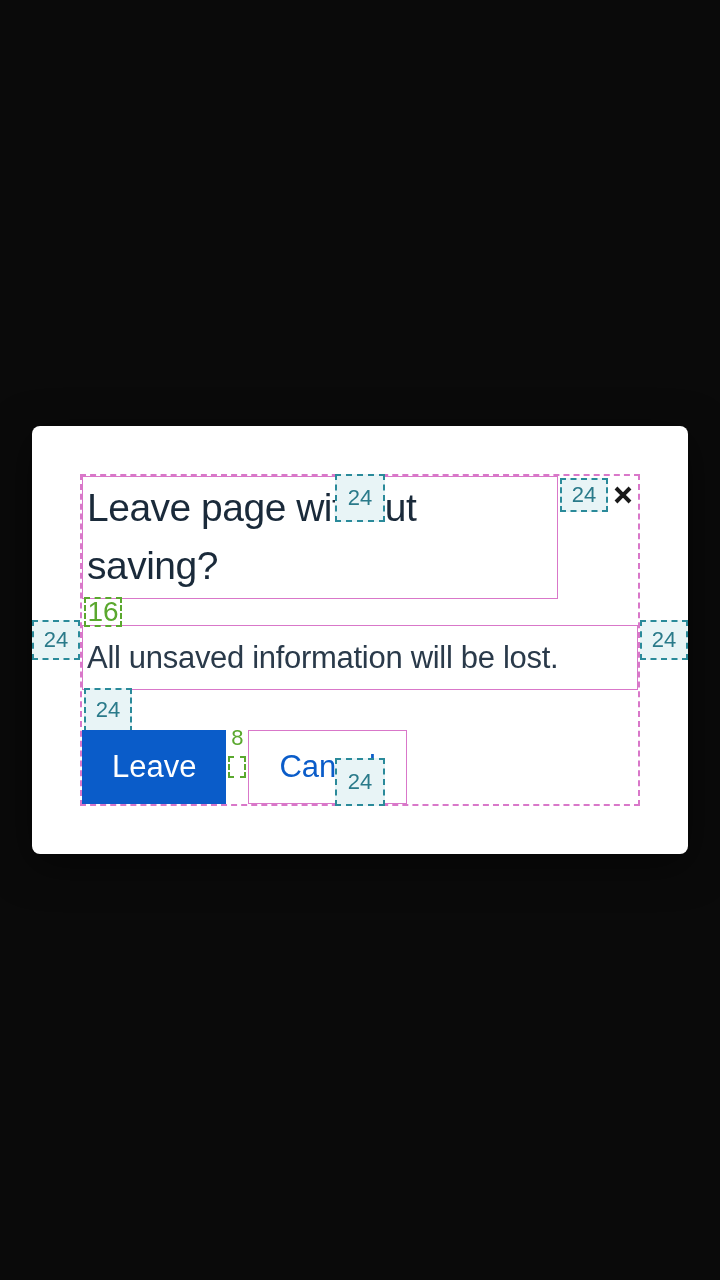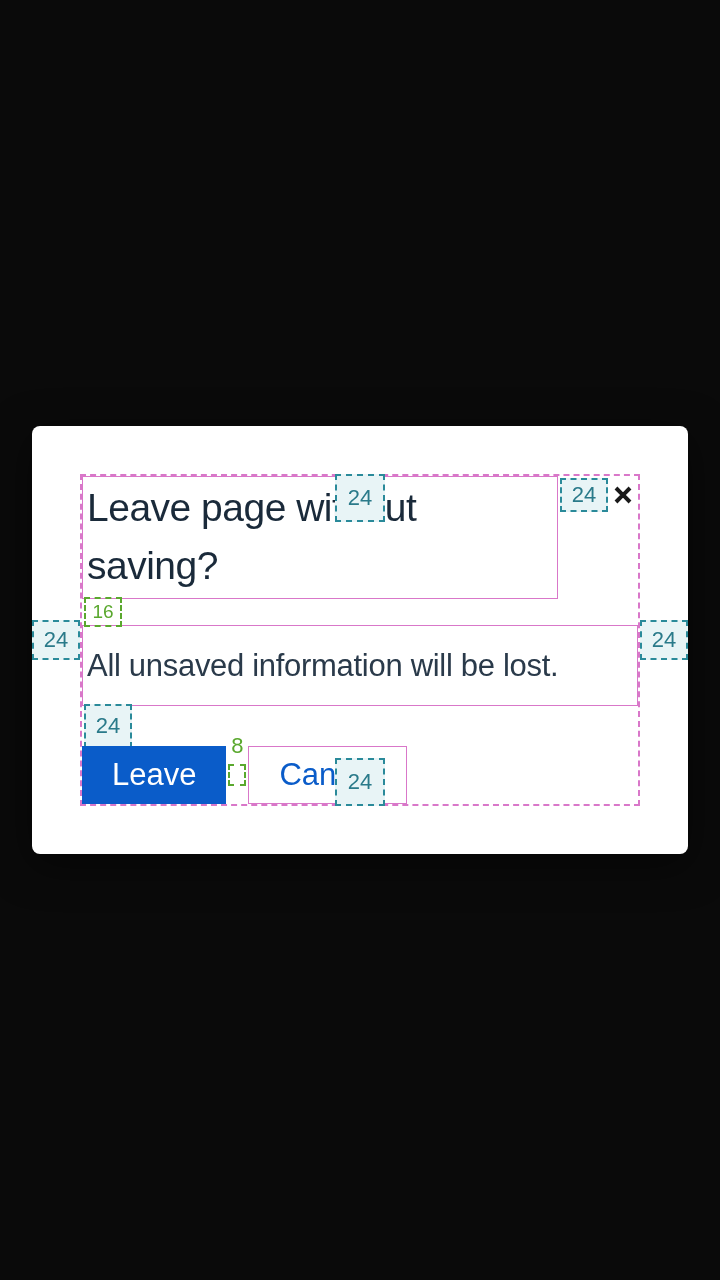--- a/index.html
+++ b/index.html
@@ -137,36 +137,36 @@
       line-height: 1.5;
       letter-spacing: -0.5px;
     }
 
     
     .margin-guide {
       display: inline-flex;
       align-items: center;
       justify-content: center;
       border: 2px dashed #5aa82e;
-      font-size: 19px;
+      font-size: 28px;
       color: #5aa82e;
       font-weight: 400;
     }
 
     .margin-16 {
       width: 38px;
       height: 30px;
       margin-left: 2px;
       margin-top: -2px;
     }
 
     
     .body-box {
       border: 1.5px solid #d977c9;
-      padding: 18px 4px;
+      padding: 10px 4px;
       margin-top: -2px;
     }
 
     .body-text {
       font-size: 31px;
       color: #2a3a4a;
       line-height: 1.4;
       letter-spacing: -0.3px;
     }
 
@@ -186,21 +186,21 @@
     }
 
     
     .button-row {
       display: flex;
       align-items: center;
       margin-top: -2px;
     }
 
     .btn {
-      height: 58px;
+      height: 74px;
       padding: 4px 30px;
       font-size: 31px;
       display: flex;
       align-items: center;
       justify-content: center;
       cursor: pointer;
       border: none;
       font-family: inherit;
     }
 

